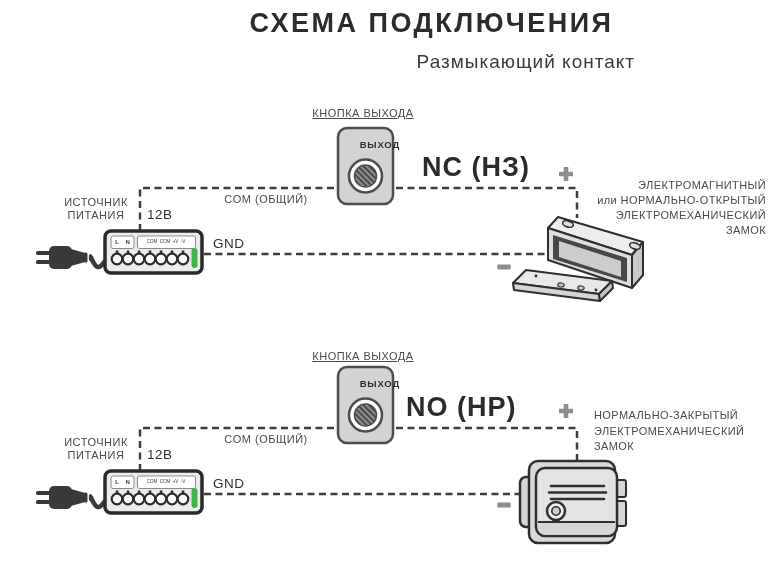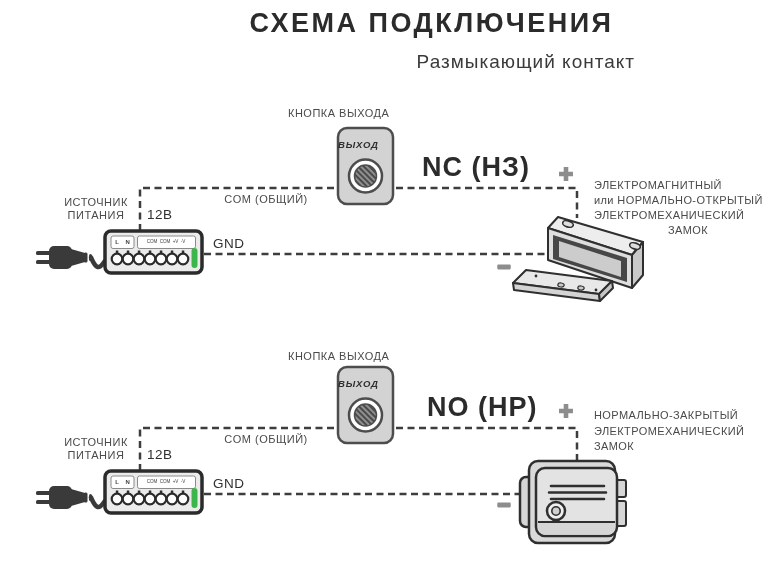--- a/index.html
+++ b/index.html
@@ -7,37 +7,37 @@
     position:relative;width:781px;height:564px;background:#ffffff;overflow:hidden;
     font-family:"Liberation Sans", sans-serif;color:#2b2b2b;
   }
   .stage svg{position:absolute;left:0;top:0;}
   .txt{position:absolute;white-space:nowrap;}
   .title{left:0;top:8px;width:781px;text-align:center;font-size:27px;font-weight:bold;
          letter-spacing:2.5px;color:#2b2b2b;padding-left:41px;}
   .subtitle{left:0;width:624px;text-align:right;font-size:19px;letter-spacing:1px;color:#3a3a3a;margin-left:11px;}
   .sub-nc{top:51px;} .sub-no{top:301px;}
   .small-label{font-size:11px;letter-spacing:.5px;color:#4a4a4a;}
-  .btn-caption{left:288px;width:150px;text-align:left;}
+  .btn-caption{left:288px;width:150px;text-align:center;text-decoration:underline;}
   .btn-caption.nc{top:107px;} .btn-caption.no{top:350px;}
-  .btn-face{position:absolute;left:338px;width:62px;text-align:left;font-size:9.5px;
-            font-weight:bold;letter-spacing:.8px;color:#2f2f2f;font-style:italic;}
+  .btn-face{position:absolute;left:338px;width:62px;text-align:right;font-size:9.5px;
+            font-weight:bold;letter-spacing:.8px;color:#2f2f2f;}
   .btn-face.nc{top:139px;} .btn-face.no{top:378px;}
   .contact{position:absolute;left:406px;font-size:27px;font-weight:bold;letter-spacing:1px;color:#2b2b2b;}
-  .contact.nc{top:152px;margin-left:16px;} .contact.no{top:392px;margin-left:21px;}
+  .contact.nc{top:152px;margin-left:16px;} .contact.no{top:392px;}
   .com-label{left:206px;width:120px;text-align:center;margin-top:24px;}
   .com-label.nc{top:169px;} .com-label.no{top:409px;}
   .bold-wire-label{position:absolute;font-size:13.5px;font-weight:normal;letter-spacing:.5px;color:#2f2f2f;}
   .v12.nc{left:147px;top:207px;} .v12.no{left:147px;top:447px;}
   .gnd.nc{left:213px;top:236px;} .gnd.no{left:213px;top:476px;}
   .psu-caption{left:50px;width:92px;text-align:center;line-height:13px;}
   .psu-caption.nc{top:196px;} .psu-caption.no{top:436px;}
   .lock-caption{position:absolute;left:594px;width:172px;font-size:11px;letter-spacing:.4px;
                 color:#4a4a4a;line-height:15px;white-space:nowrap;}
-  .lock-caption.nc{top:178px;} .lock-caption.no{top:408px;line-height:15.5px;}
+  .lock-caption.nc{top:178px;text-align:right;} .lock-caption.no{top:408px;line-height:15.5px;}
   .lock-caption .indent{padding-left:74px;}
   .tiny{position:absolute;text-align:center;color:#444;overflow:hidden;}
   .tiny.ln{width:23px;font-size:6px;line-height:12px;word-spacing:5px;font-weight:bold;}
   .tiny.out{width:58px;font-size:4.6px;line-height:12px;word-spacing:1px;}
   .ln.nc{left:111px;top:236px;} .out.nc{left:137px;top:236px;}
   .ln.no{left:111px;top:476px;} .out.no{left:137px;top:476px;}
 </style>
 </head>
 <body>
 

